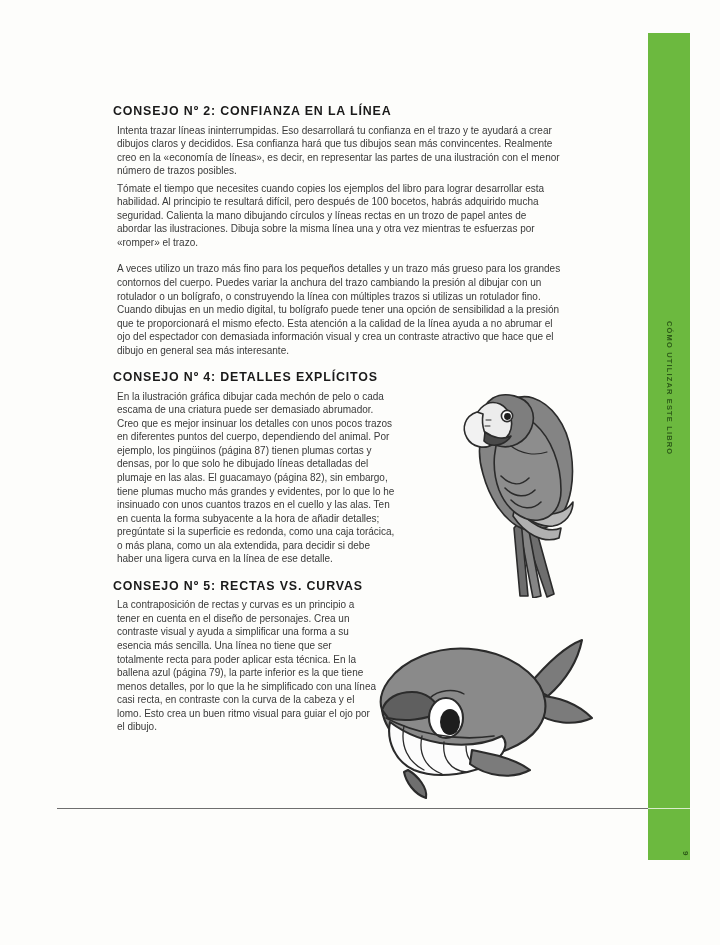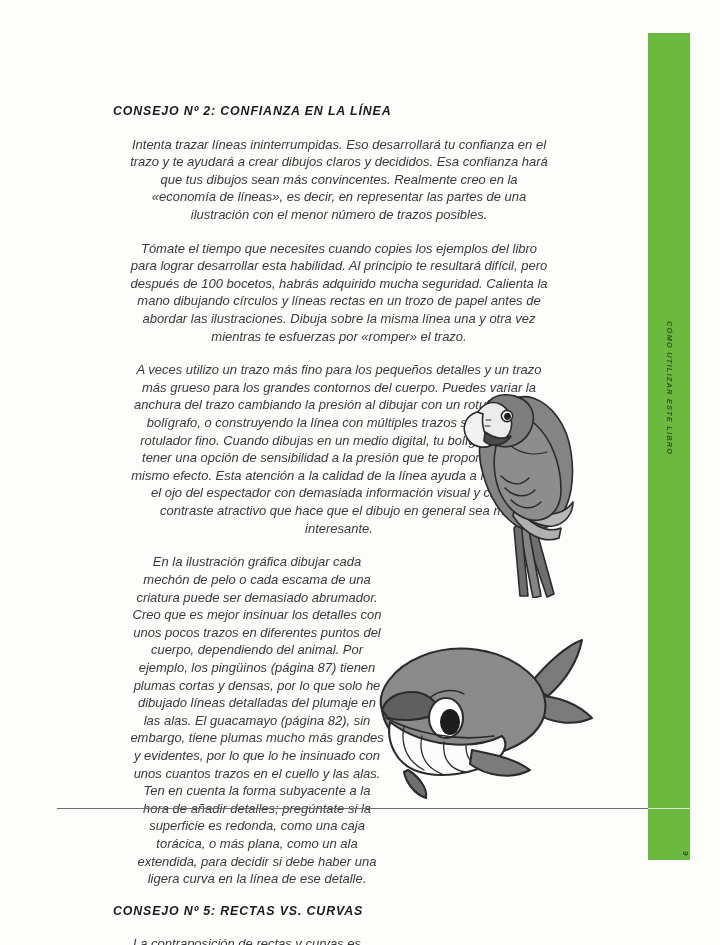--- a/index.html
+++ b/index.html
@@ -13,21 +13,20 @@
     position: relative;
     overflow: hidden;
   }
 
   
   .page {
     position: absolute;
     left: 0; top: 0;
     width: 720px; height: 945px;
     background: #fdfdfb;
-    font-style: italic;
   }
 
   
   .green-tab {
     position: absolute;
     left: 648px; top: 33px;
     width: 42px; height: 827px;
     background: #6cb93f;
   }
   .green-tab-label {
@@ -84,25 +83,25 @@
   h2.section-title {
     margin: 0 0 3px 0;
     font-size: 12.4px;
     font-weight: bold;
     letter-spacing: 0.85px;
     color: #1a1a1a;
     line-height: 1.25;
   }
 
   p.section-body {
-    margin: 16px;
-    font-size: 13px;
+    margin: 4px;
+    font-size: 10px;
     line-height: 1.355;
     color: #3a3a3a;
-    text-align: center;
+    text-align: left;
     letter-spacing: -0.01px;
   }
 
   
   .narrow  { width: 288px; }
   .narrow2 { width: 268px; }
 
   
   .illus {
     position: absolute;
@@ -122,20 +121,21 @@
       <h2 class="section-title">CONSEJO Nº 2: CONFIANZA EN LA LÍNEA</h2>
       <p class="section-body">Intenta trazar líneas ininterrumpidas. Eso desarrollará tu confianza en el trazo y te ayudará a crear dibujos claros y decididos. Esa confianza hará que tus dibujos sean más convincentes. Realmente creo en la «economía de líneas», es decir, en representar las partes de una ilustración con el menor número de trazos posibles.</p>
       <p class="section-body">Tómate el tiempo que necesites cuando copies los ejemplos del libro para lograr desarrollar esta habilidad. Al principio te resultará difícil, pero después de 100 bocetos, habrás adquirido mucha seguridad. Calienta la mano dibujando círculos y líneas rectas en un trozo de papel antes de abordar las ilustraciones. Dibuja sobre la misma línea una y otra vez mientras te esfuerzas por «romper» el trazo.</p>
     </div>
 
     <div class="section">
       <p class="section-body">A veces utilizo un trazo más fino para los pequeños detalles y un trazo más grueso para los grandes contornos del cuerpo. Puedes variar la anchura del trazo cambiando la presión al dibujar con un rotulador o un bolígrafo, o construyendo la línea con múltiples trazos si utilizas un rotulador fino. Cuando dibujas en un medio digital, tu bolígrafo puede tener una opción de sensibilidad a la presión que te proporcionará el mismo efecto. Esta atención a la calidad de la línea ayuda a no abrumar el ojo del espectador con demasiada información visual y crea un contraste atractivo que hace que el dibujo en general sea más interesante.</p>
     </div>
 
     <div class="section narrow">
+      <h2 class="section-title">CONSEJO Nº 4: DETALLES EXPLÍCITOS</h2>
       <p class="section-body">En la ilustración gráfica dibujar cada mechón de pelo o cada escama de una criatura puede ser demasiado abrumador. Creo que es mejor insinuar los detalles con unos pocos trazos en diferentes puntos del cuerpo, dependiendo del animal. Por ejemplo, los pingüinos (página 87) tienen plumas cortas y densas, por lo que solo he dibujado líneas detalladas del plumaje en las alas. El guacamayo (página 82), sin embargo, tiene plumas mucho más grandes y evidentes, por lo que lo he insinuado con unos cuantos trazos en el cuello y las alas. Ten en cuenta la forma subyacente a la hora de añadir detalles; pregúntate si la superficie es redonda, como una caja torácica, o más plana, como un ala extendida, para decidir si debe haber una ligera curva en la línea de ese detalle.</p>
     </div>
 
     <div class="section narrow2">
       <h2 class="section-title">CONSEJO Nº 5: RECTAS VS. CURVAS</h2>
       <p class="section-body">La contraposición de rectas y curvas es un principio a tener en cuenta en el diseño de personajes. Crea un contraste visual y ayuda a simplificar una forma a su esencia más sencilla. Una línea no tiene que ser totalmente recta para poder aplicar esta técnica. En la ballena azul (página 79), la parte inferior es la que tiene menos detalles, por lo que la he simplificado con una línea casi recta, en contraste con la curva de la cabeza y el lomo. Esto crea un buen ritmo visual para guiar el ojo por el dibujo.</p>
     </div>
 
   </div>
 

